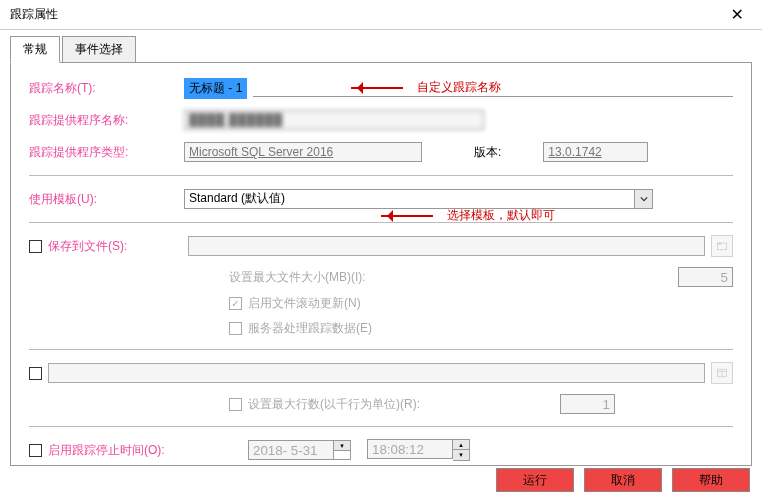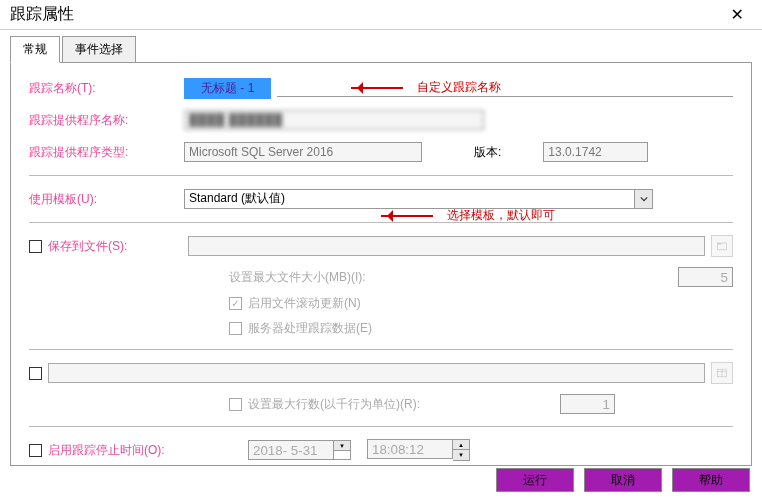--- a/index.html
+++ b/index.html
@@ -1,29 +1,29 @@
 <!DOCTYPE html>
 <html><head>
 <meta charset="utf-8">
 <style>
 * { box-sizing: border-box; margin: 0; padding: 0; }
 body { font-family: "Microsoft YaHei", "SimSun", Arial, sans-serif; font-size: 12px; background: #fff; width: 762px; height: 500px; overflow: hidden; }
 .titlebar { height: 30px; display: flex; align-items: center; justify-content: space-between; padding: 0 10px; border-bottom: 1px solid #ccc; }
-.titlebar-text { font-size: 16px; }
+.titlebar-text { font-size: 12px; }
 .close-btn { font-size: 16px; cursor: pointer; padding: 2px 8px; }
 .tabs { display: flex; padding: 6px 10px 0 10px; }
 .tab { padding: 4px 12px; border: 1px solid #999; border-bottom: none; background: #f0f0f0; margin-right: 2px; cursor: pointer; }
 .tab.active { background: #fff; border-bottom: 1px solid #fff; position: relative; z-index: 2; }
 .tab-content { border: 1px solid #999; margin: -1px 10px 8px 10px; padding: 14px 18px; height: 404px; position: relative; }
 .row { display: flex; align-items: center; margin-bottom: 10px; min-height: 22px; }
 .row-label { width: 155px; color: #ec4899; }
 .row-field { flex: 1; display: flex; align-items: center; gap: 6px; }
-input[type="text"] { height: 20px; border: 1px solid #999; padding: 0 4px; font-size: 12px; font-family: inherit; }
+input[type="text"] { height: 20px; border: 1px solid #999; padding: 0 4px; font-size: 12px; font-family: inherit; text-decoration: underline; }
 input[disabled] { background: #f5f5f5; color: #777; }
-.sel-field { border: 1px solid #3399ff; background: #3399ff; color: #4c1d95; padding: 1px 16px; font-size: 12px; }
+.sel-field { border: 1px solid #3399ff; background: #3399ff; color: #000000; padding: 1px 4px; font-size: 12px; }
 .arrow { display: inline-block; width: 60px; height: 8px; position: relative; }
 .arrow::before { content: ""; position: absolute; top: 3px; left: 0; right: 8px; height: 2px; background: #c00; }
 .arrow::after { content: ""; position: absolute; left: 0; top: -2px; border: 6px solid transparent; border-right-color: #c00; }
 .annotation { color: #c00; font-size: 12px; }
 .sep { border: none; border-top: 1px solid #bbb; margin: 12px 0; }
 .dropdown { display: flex; align-items: flex-end; width: 469px; }
 .dropdown-input { flex: 1; height: 20px; border: 1px solid #999; padding: 0 4px; background: #fff; }
 .dropdown-btn { width: 18px; height: 20px; border: 1px solid #999; border-left: none; background: #e8e8e8; display: flex; align-items: center; justify-content: center; cursor: pointer; }
 .dropdown-btn svg { width: 8px; height: 8px; }
 .chk-row { display: flex; align-items: center; margin-bottom: 8px; }
@@ -37,21 +37,21 @@
 .browse-btn { width: 22px; height: 22px; border: 1px solid #aaa; background: #f0f0f0; display: flex; align-items: center; justify-content: center; cursor: pointer; }
 .browse-btn svg { width: 12px; height: 12px; }
 .browse-btn.disabled { opacity: 0.5; cursor: default; }
 .spinner { display: flex; }
 .spinner input { width: 86px; height: 20px; border: 1px solid #999; padding: 0 4px; }
 .spinner input[disabled] { background: #f5f5f5; color: #aaa; }
 .spin-btns { display: flex; flex-direction: column; border: 1px solid #999; border-left: none; }
 .spin-up, .spin-down { width: 16px; height: 10px; background: #e8e8e8; display: flex; align-items: center; justify-content: center; cursor: pointer; font-size: 7px; }
 .spin-up { border-bottom: 1px solid #999; }
 .footer { position: absolute; bottom: 8px; right: 12px; display: flex; gap: 10px; }
-.btn { width: 78px; height: 24px; border: 1px solid #888; background: #a21caf; cursor: pointer; font-size: 12px; font-family: inherit; }
+.btn { width: 78px; height: 24px; border: 1px solid #888; background: #ef4444; cursor: pointer; font-size: 12px; font-family: inherit; }
 .file-row-input { flex: 1; height: 20px; border: 1px solid #aaa; background: #f5f5f5; }
 .blur-text { filter: blur(2px); color: #888; letter-spacing: 0.5px; }
 </style>
 </head>
 <body>
 
 <div class="titlebar">
   <span class="titlebar-text">跟踪属性</span>
   <span class="close-btn">✕</span>
 </div>

